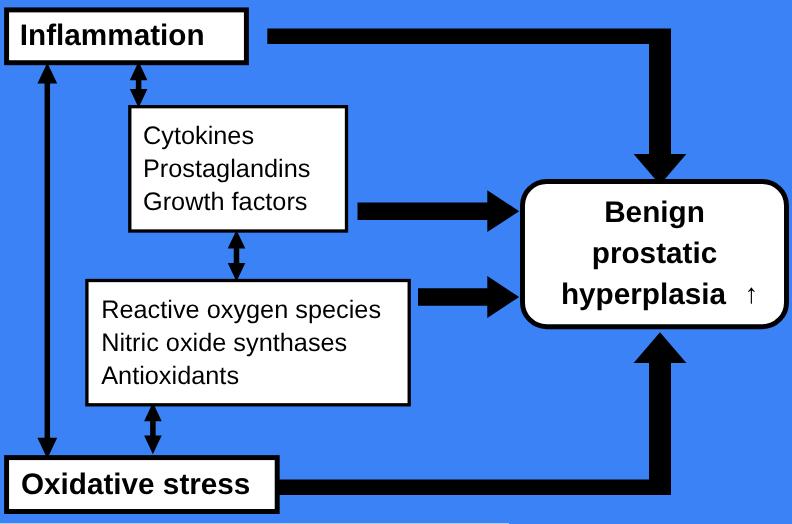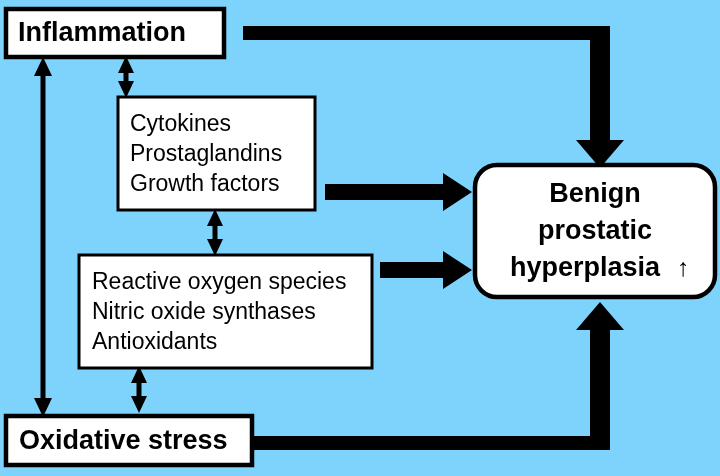--- a/index.html
+++ b/index.html
@@ -8,21 +8,21 @@
     padding: 0;
     background: #ffffff;
   }
   body {
     font-family: "Liberation Sans", sans-serif;
   }
   #diagram-root {
     position: relative;
     width: 720px;
     height: 476px;
-    background: #7dd3fc;
+    background: #3b82f6;
     overflow: hidden;
   }
   #diagram-svg {
     position: absolute;
     left: 0;
     top: 0;
     width: 720px;
     height: 476px;
     display: block;
   }

